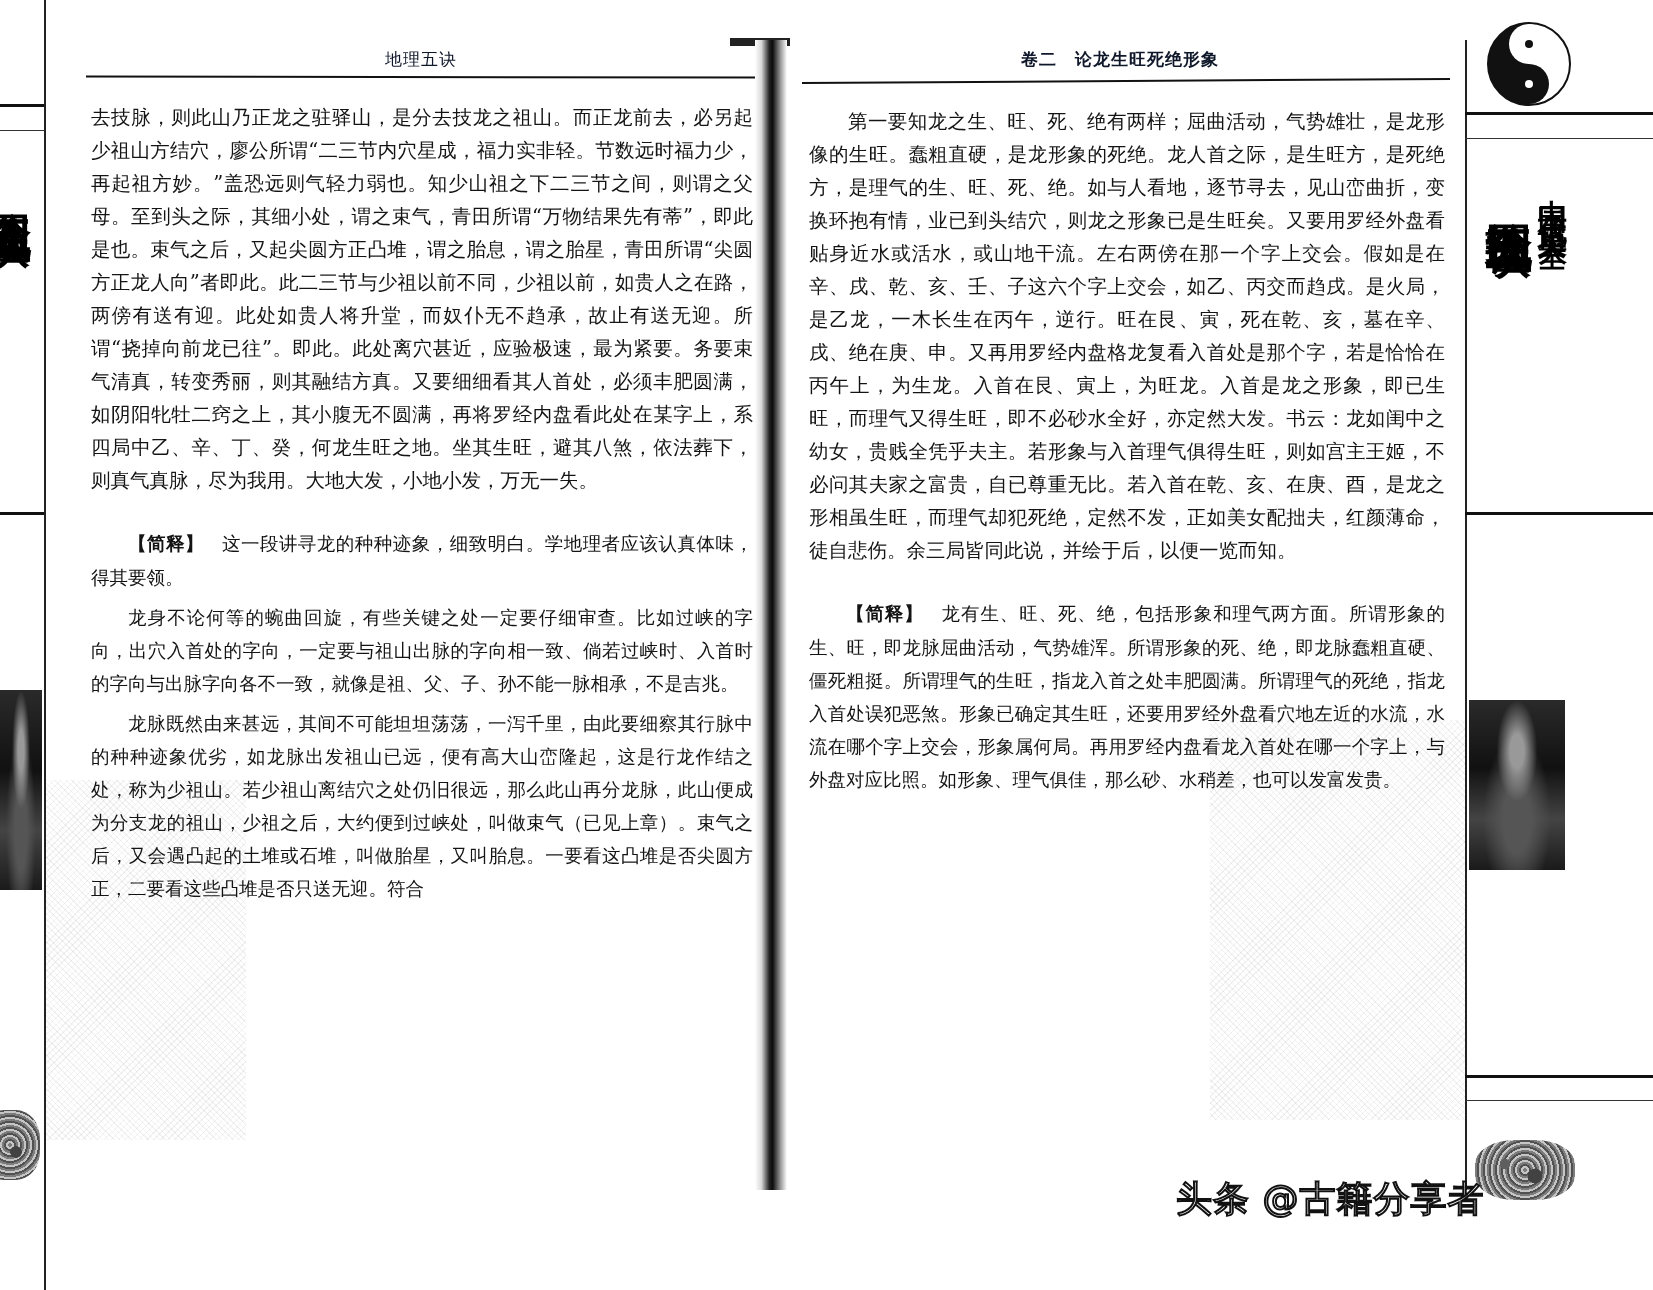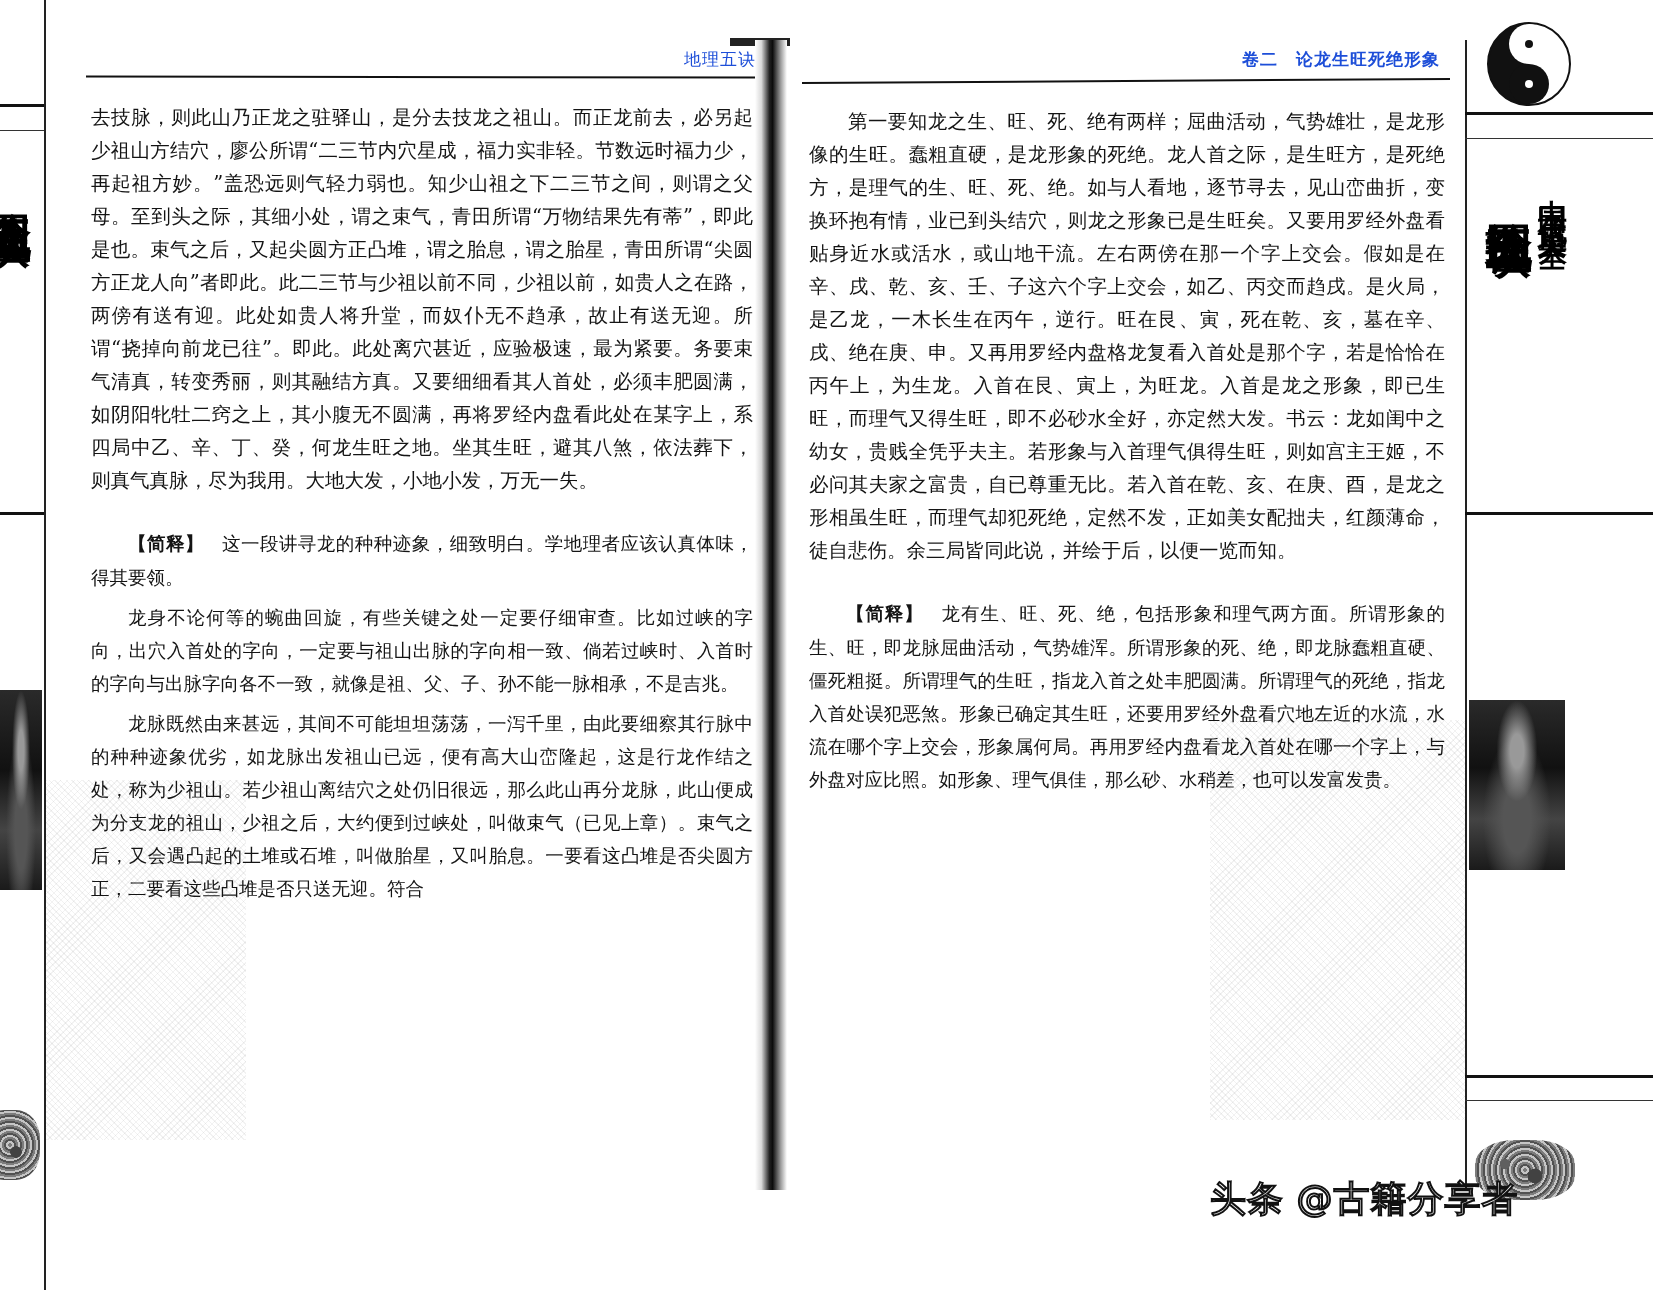--- a/index.html
+++ b/index.html
@@ -7,21 +7,21 @@
       width: 1653px; height: 1290px; position: relative; overflow: hidden;
       background: #ffffff; color: #141414;
       font-family: "DejaVu Serif", "Liberation Serif", serif;
     }
     .page { position: absolute; top: 0; height: 1290px; background: #fff; }
     .page-left { left: 46px; width: 720px; }
     .page-right { left: 790px; width: 760px; }
 
     .header {
       position: absolute; top: 48px; font-size: 17px; letter-spacing: 1px;
-      text-align: right; color: #1d4ed8;
+      text-align: center; color: #0f172a;
     }
     .page-left .header { left: 40px; width: 670px; }
     .page-right .header { left: 10px; width: 640px; font-weight: bold; }
     .rule { position: absolute; height: 2px; background: #111; }
     .page-left .rule { left: 40px; top: 76px; width: 676px; transform: rotate(0.1deg); }
     .page-right .rule { left: 12px; top: 80px; width: 648px; transform: rotate(-0.35deg); }
 
     .body-text { position: absolute; font-size: 19.5px; line-height: 33px; text-align: justify; }
     .page-left .body-text { left: 38px; top: 94px; width: 676px; }
     .page-right .body-text { left: 12px; top: 98px; width: 650px; }
@@ -78,21 +78,21 @@
         linear-gradient(180deg, #2a2a2a, #111 40%, #444 70%, #1a1a1a);
     }
     .noise {
       position: absolute;
       background:
         repeating-linear-gradient(45deg, rgba(0,0,0,0.05) 0 1px, transparent 1px 4px),
         repeating-linear-gradient(-45deg, rgba(0,0,0,0.05) 0 1px, transparent 1px 5px);
     }
 
     .watermark {
-      position: absolute; left: 1210px; top: 1175px; font-size: 36px;
+      position: absolute; left: 1176px; top: 1175px; font-size: 36px;
       font-family: "DejaVu Sans", "Liberation Sans", sans-serif; color: #fff;
       -webkit-text-stroke: 2px #111; letter-spacing: 1px; white-space: nowrap; text-align: right;
     }
   </style>
 </head>
 <body>
 
 <div class="side-strip side-left">
   <div class="hbar" style="left:0;top:104px;width:44px;"></div>
   <div class="hbar thin" style="left:0;top:130px;width:44px;"></div>

